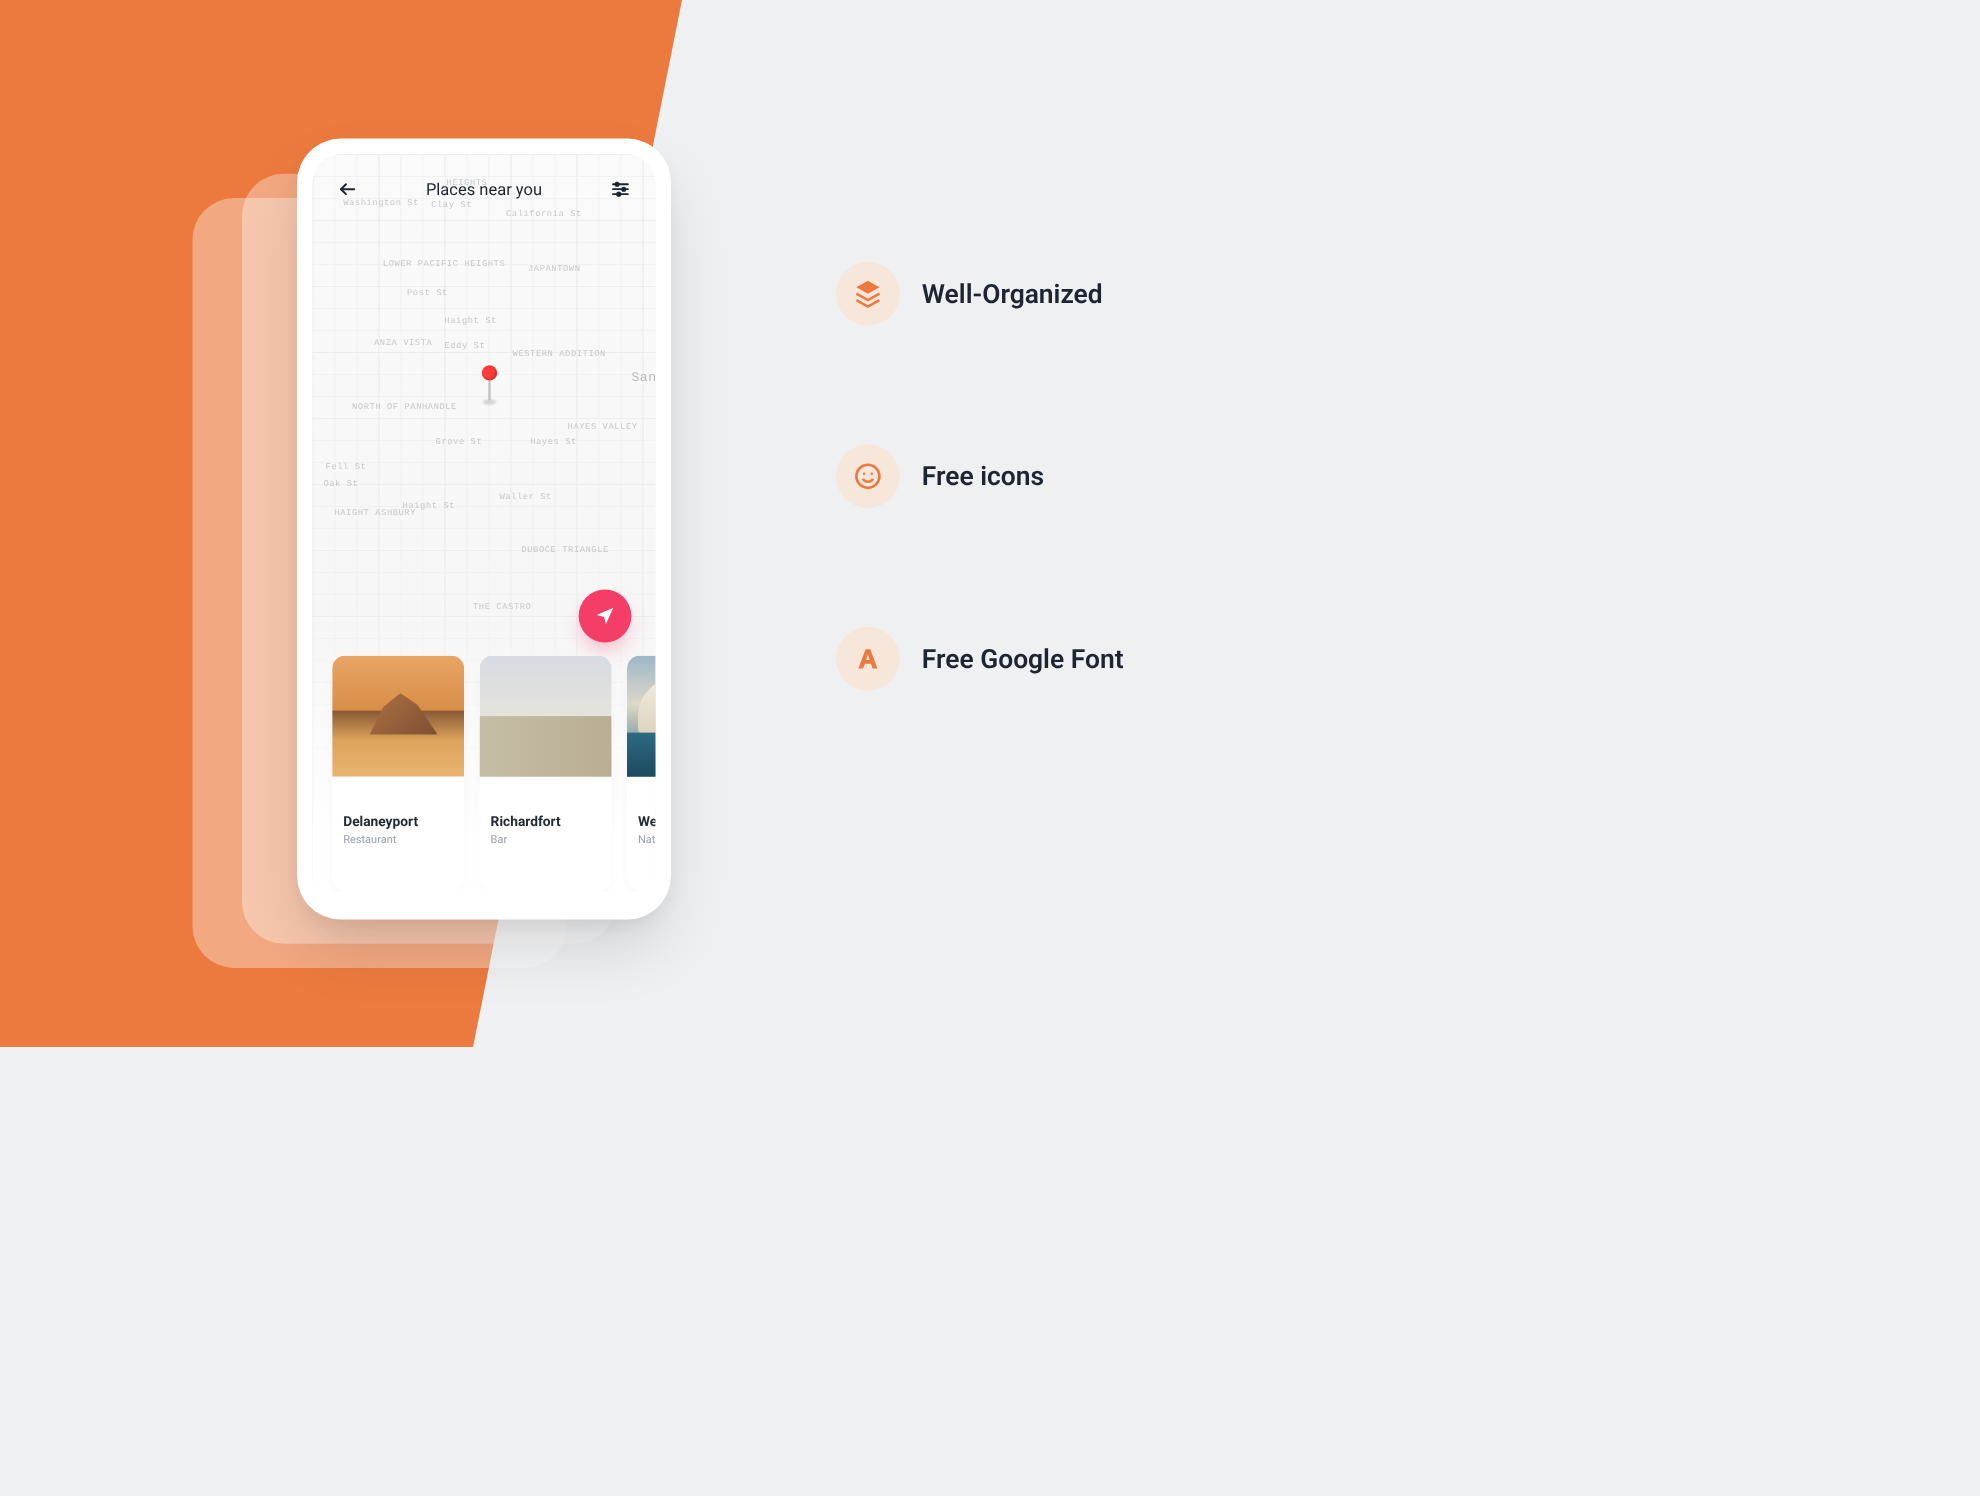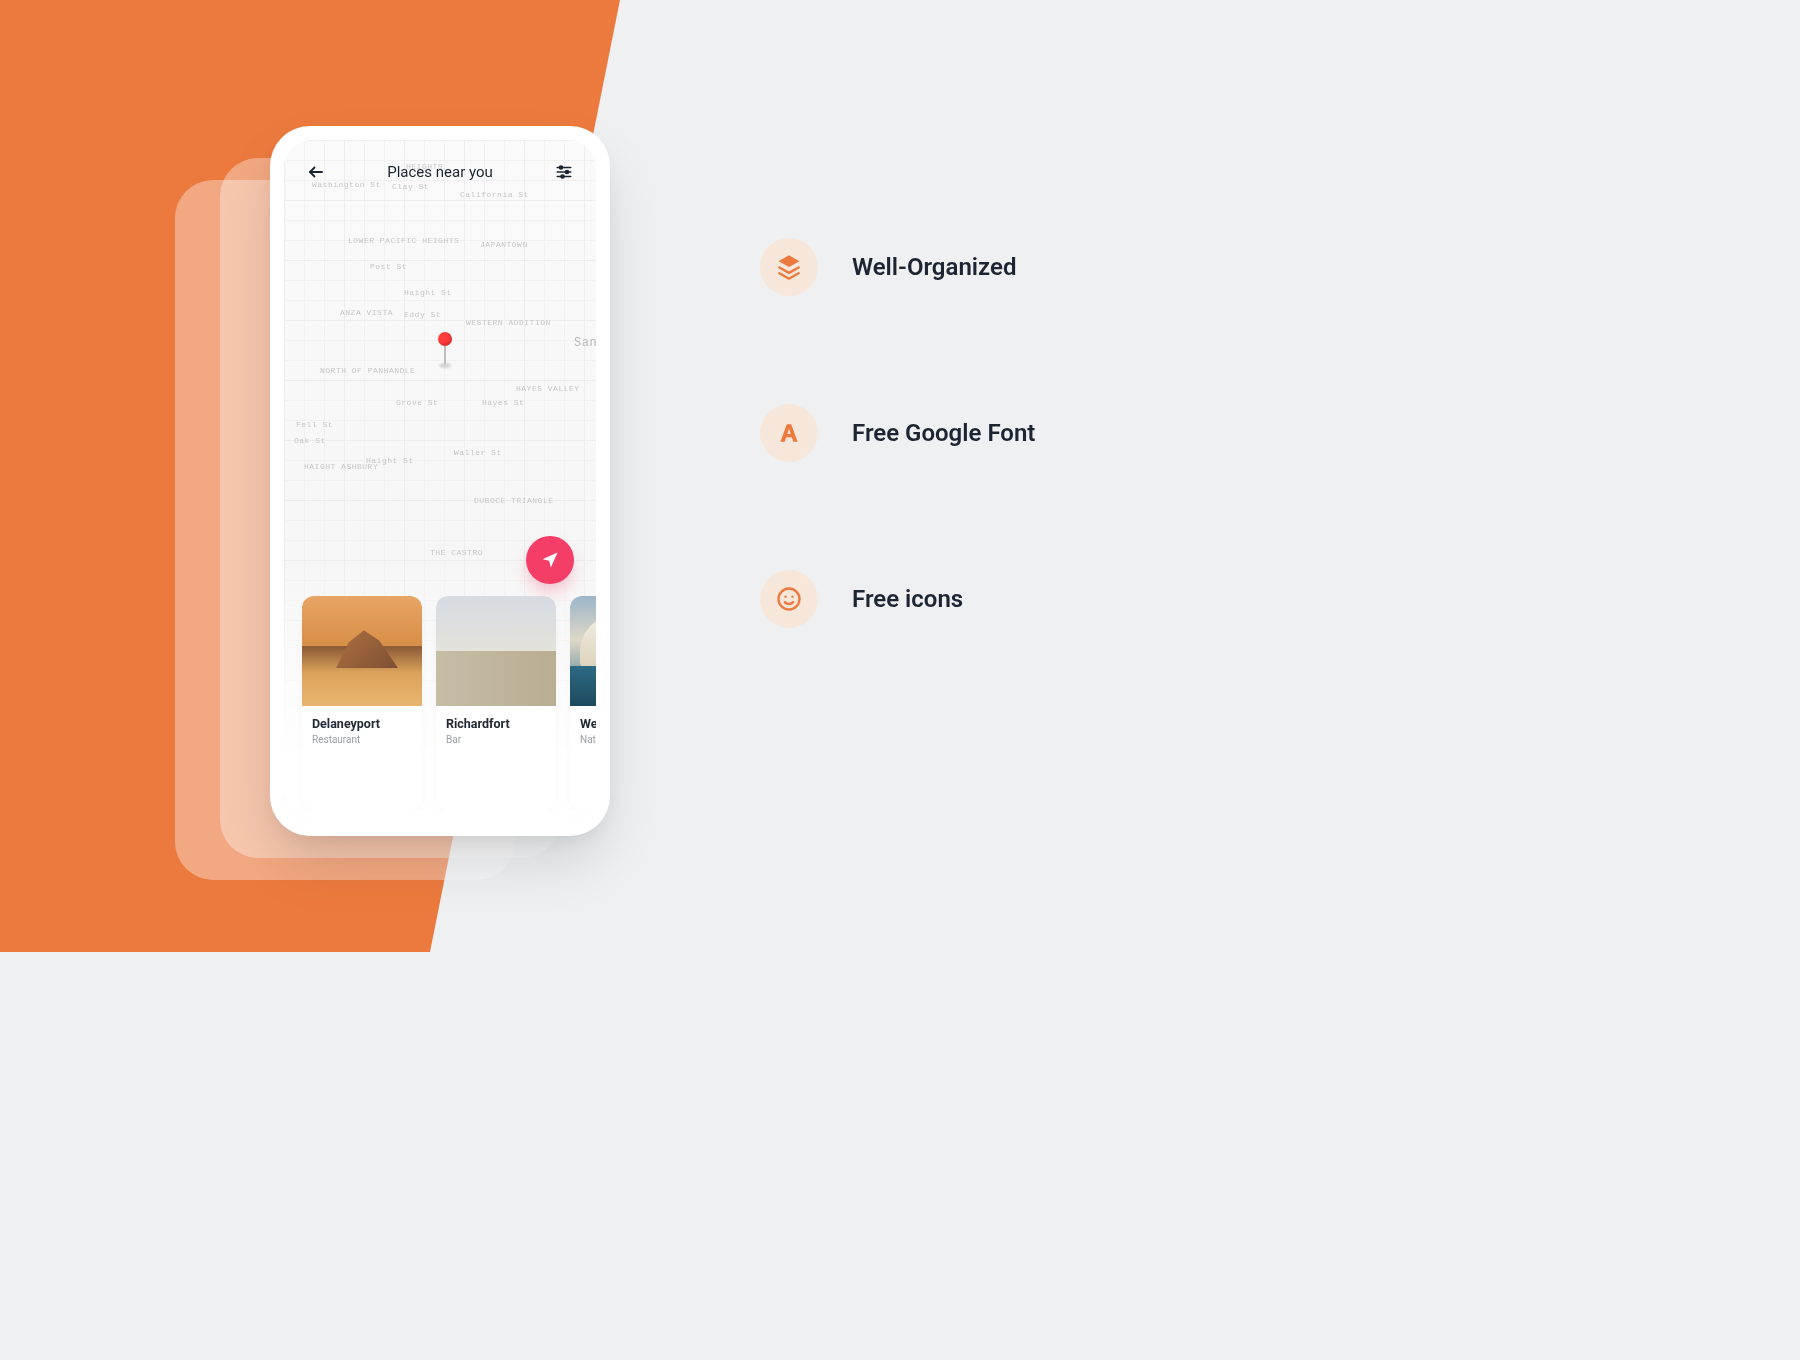--- a/index.html
+++ b/index.html
@@ -165,20 +165,21 @@
     flex-direction:column;
     cursor:pointer;
   }
   .card .thumb{
     width:100%;
     height:110px;
     border-radius:10px 10px 0 0;
   }
   .card .body{
     padding:10px 10px 12px;
+    margin-top:24px;
   }
   .card .name{
     font-size:12.5px;
     font-weight:700;
     color:#222a35;
     margin-bottom:3px;
     white-space:nowrap;
     overflow:hidden;
     text-overflow:ellipsis;
   }
@@ -227,21 +228,21 @@
     position:absolute;
     left:760px;
     top:238px;
     display:flex;
     flex-direction:column;
     gap:108px;
   }
   .feature{
     display:flex;
     align-items:center;
-    gap:34px;
+    gap:20px;
   }
   .feature .ico{
     width:58px;
     height:58px;
     border-radius:50%;
     background:#f7e7da;
     display:flex;
     align-items:center;
     justify-content:center;
   }
@@ -355,33 +356,33 @@
           <path d="M12 2l9 5-9 5-9-5 9-5z"></path>
           <path d="M3 12l9 5 9-5" fill="none" stroke="#ec7a3e" stroke-width="2"></path>
           <path d="M3 17l9 5 9-5" fill="none" stroke="#ec7a3e" stroke-width="2"></path>
         </svg>
     </div>
     <div class="label">Well-Organized</div>
   </div>
 
   <div class="feature">
     <div class="ico">
-      <svg width="26" height="26" viewBox="0 0 24 24" fill="#ec7a3e">
-          <path d="M4 20h4l1.5-4h5L16 20h4L14 4h-4L4 20zm6.5-7L12 8l1.5 5h-3z"></path>
-        </svg>
-    </div>
-    <div class="label">Free Google Font</div>
-  </div>
-
-  <div class="feature">
-    <div class="ico">
       <svg width="28" height="28" viewBox="0 0 24 24" fill="none" stroke="#ec7a3e" stroke-width="2">
           <circle cx="12" cy="12" r="9"></circle>
           <circle cx="9" cy="10" r="1" fill="#ec7a3e" stroke="none"></circle>
           <circle cx="15" cy="10" r="1" fill="#ec7a3e" stroke="none"></circle>
           <path d="M8 14c1 1.5 2.5 2.3 4 2.3S15 15.5 16 14"></path>
         </svg>
     </div>
     <div class="label">Free icons</div>
   </div>
 
+  <div class="feature">
+    <div class="ico">
+      <svg width="26" height="26" viewBox="0 0 24 24" fill="#ec7a3e">
+          <path d="M4 20h4l1.5-4h5L16 20h4L14 4h-4L4 20zm6.5-7L12 8l1.5 5h-3z"></path>
+        </svg>
+    </div>
+    <div class="label">Free Google Font</div>
+  </div>
+
 
 </div>
 
 </body></html>

